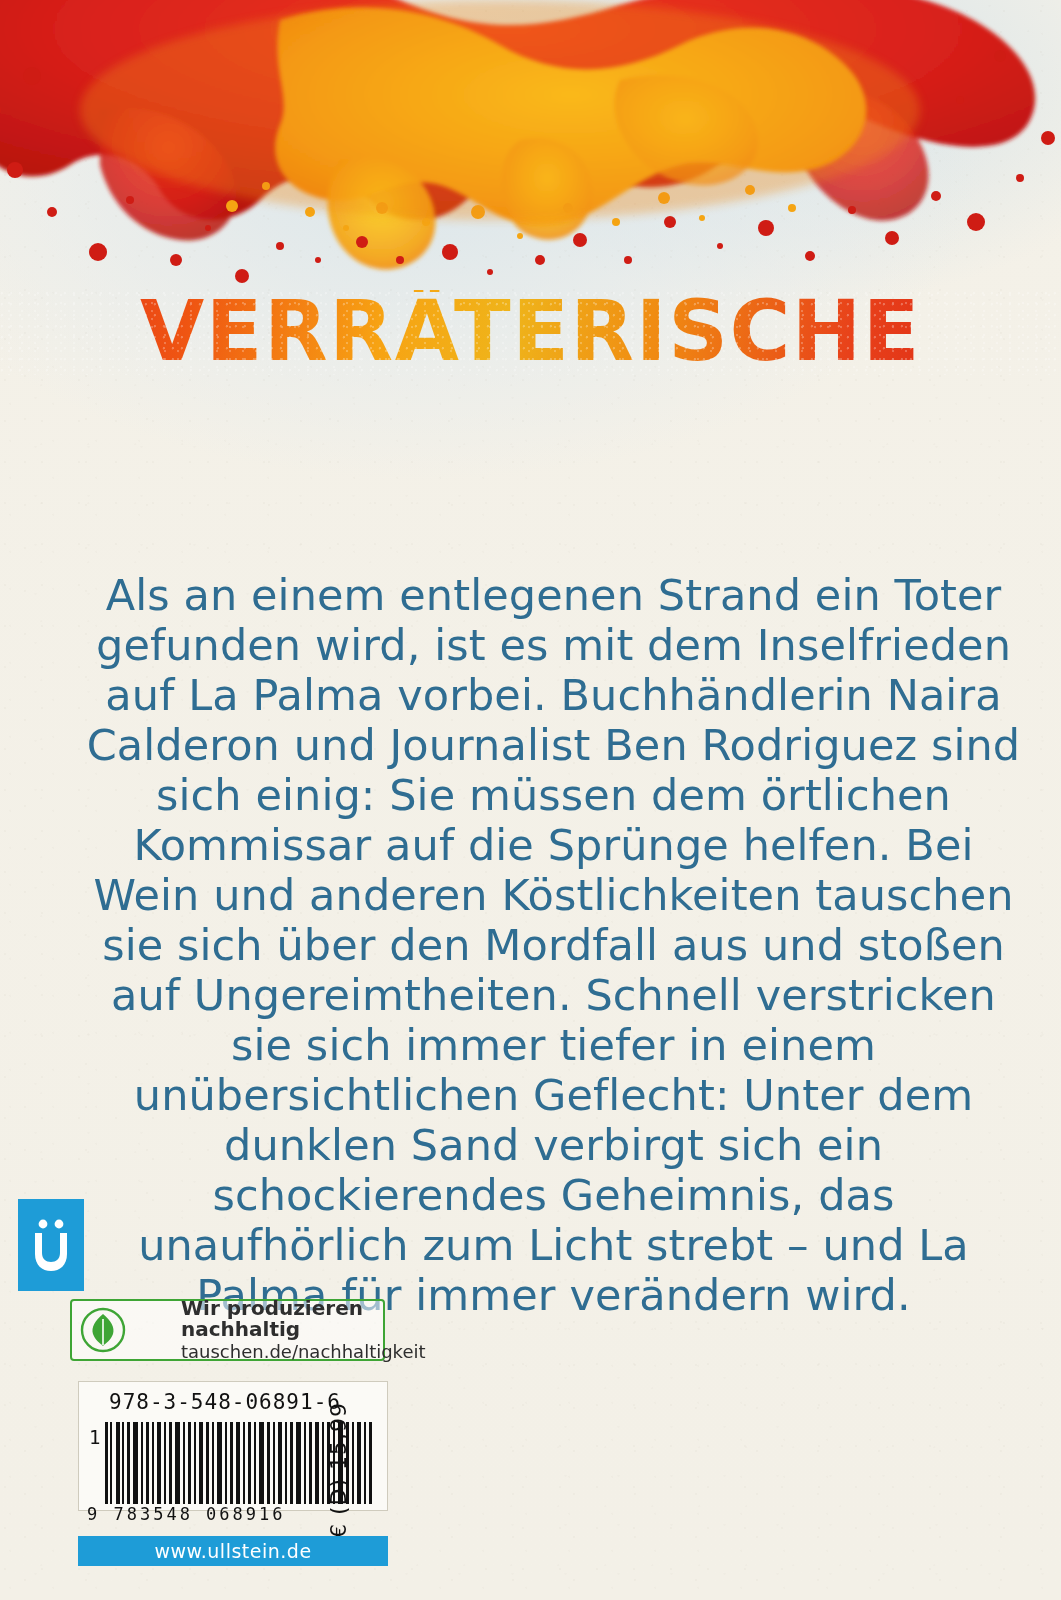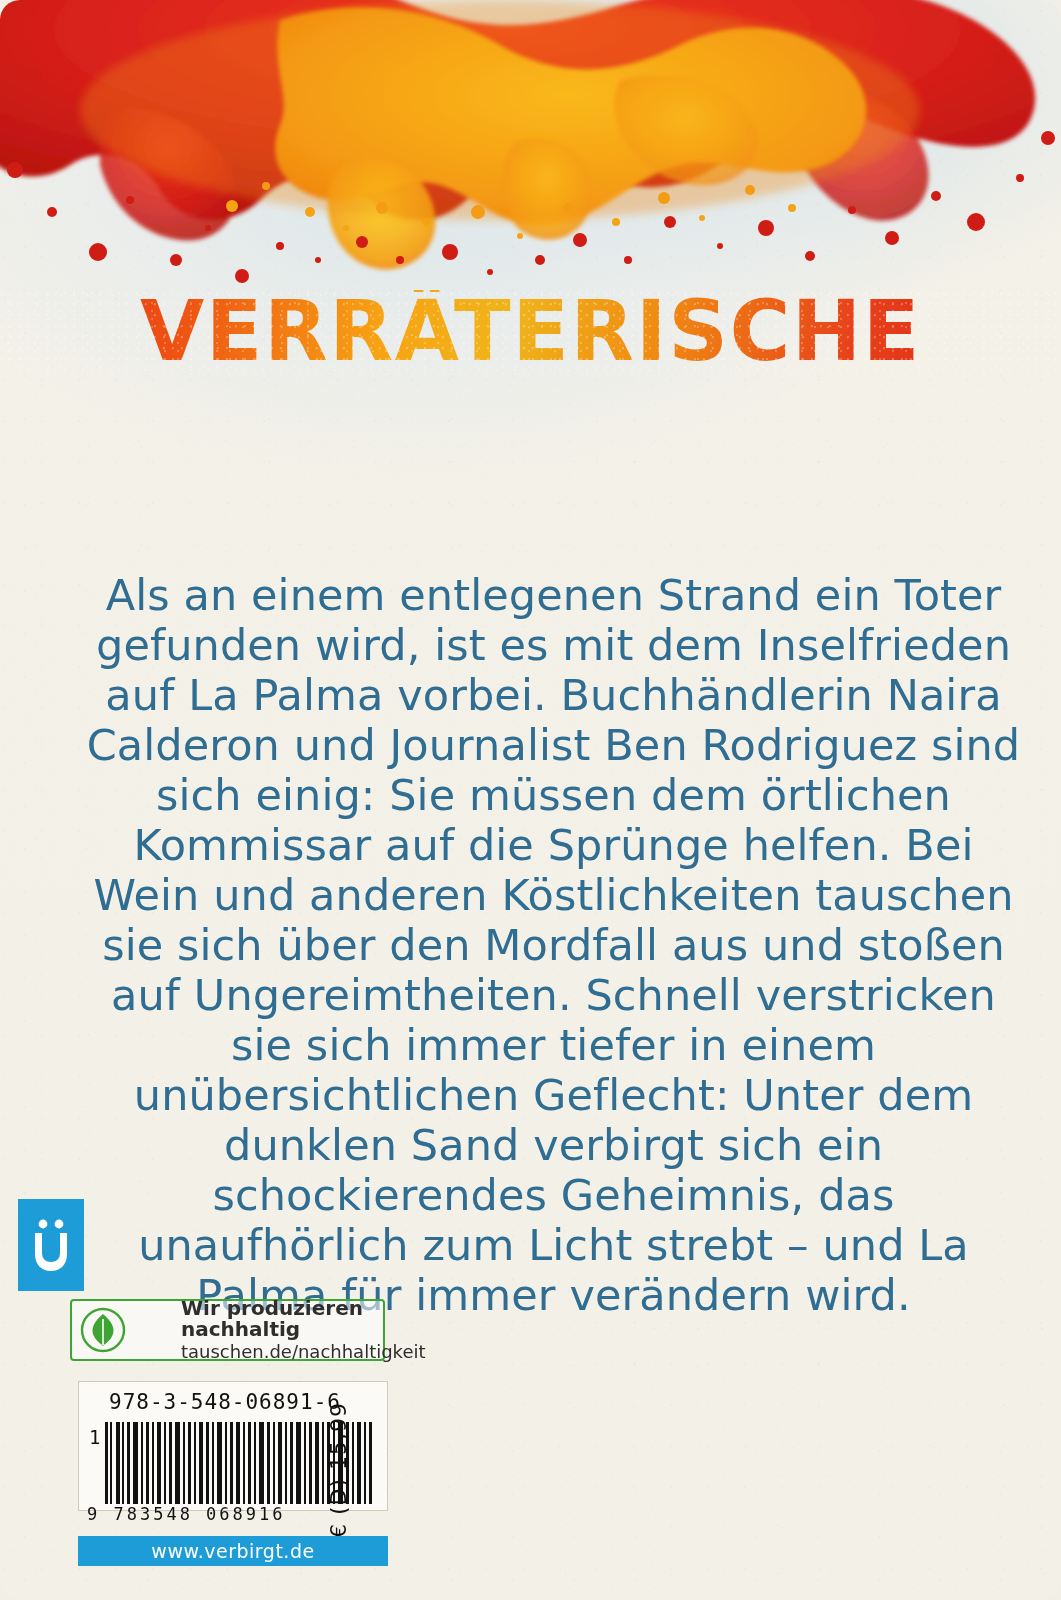--- a/index.html
+++ b/index.html
@@ -16,21 +16,20 @@
 
   .cover {
     position: relative;
     width: 1061px;
     height: 1600px;
     background:
       radial-gradient(ellipse 700px 400px at 40% 10%, rgba(214,228,236,0.85) 0%, rgba(226,234,238,0.4) 55%, rgba(243,240,232,0) 80%),
       radial-gradient(ellipse 500px 300px at 75% 5%, rgba(205,223,233,0.8) 0%, rgba(240,238,231,0) 75%),
       linear-gradient(#f4f1e8, #f3f0e7);
     overflow: hidden;
-    border-radius: 20px;
   }
 
   
   .paper-noise {
     position: absolute;
     inset: 0;
     pointer-events: none;
     opacity: .5;
     background-image:
       radial-gradient(circle at 13% 27%, rgba(160,150,130,.10) 0 1px, transparent 1.2px),
@@ -416,15 +415,15 @@
         <i style="left:247px;width:2px"></i>
       <i style="left:252px;width:4px"></i>
         <i style="left:259px;width:2px"></i>
       <i style="left:264px;width:3px"></i>
     </div>
     <div class="ean-digits">9 783548 068916</div>
   </div>
 
   <div class="price-vert">€ (D) 15,99</div>
 
-  <div class="url-bar">www.verbirgt.de</div>
+  <div class="url-bar">www.ullstein.de</div>
 
 </div>
 
 </body></html>

